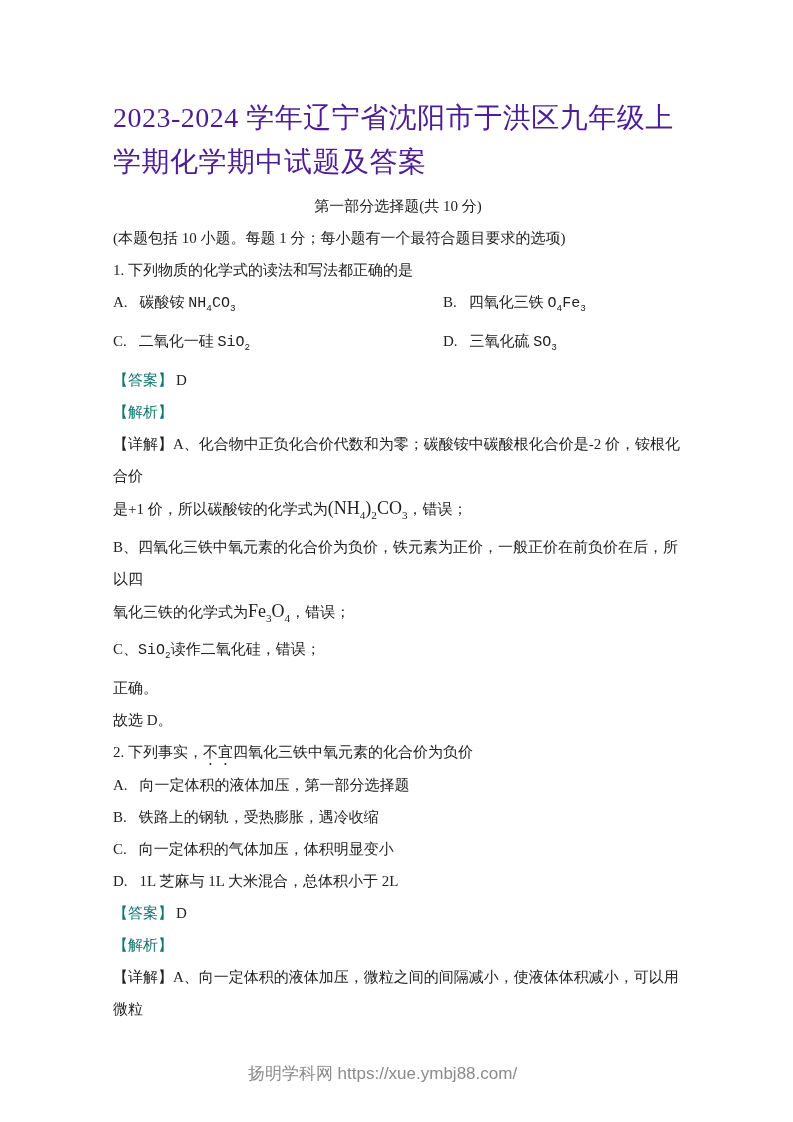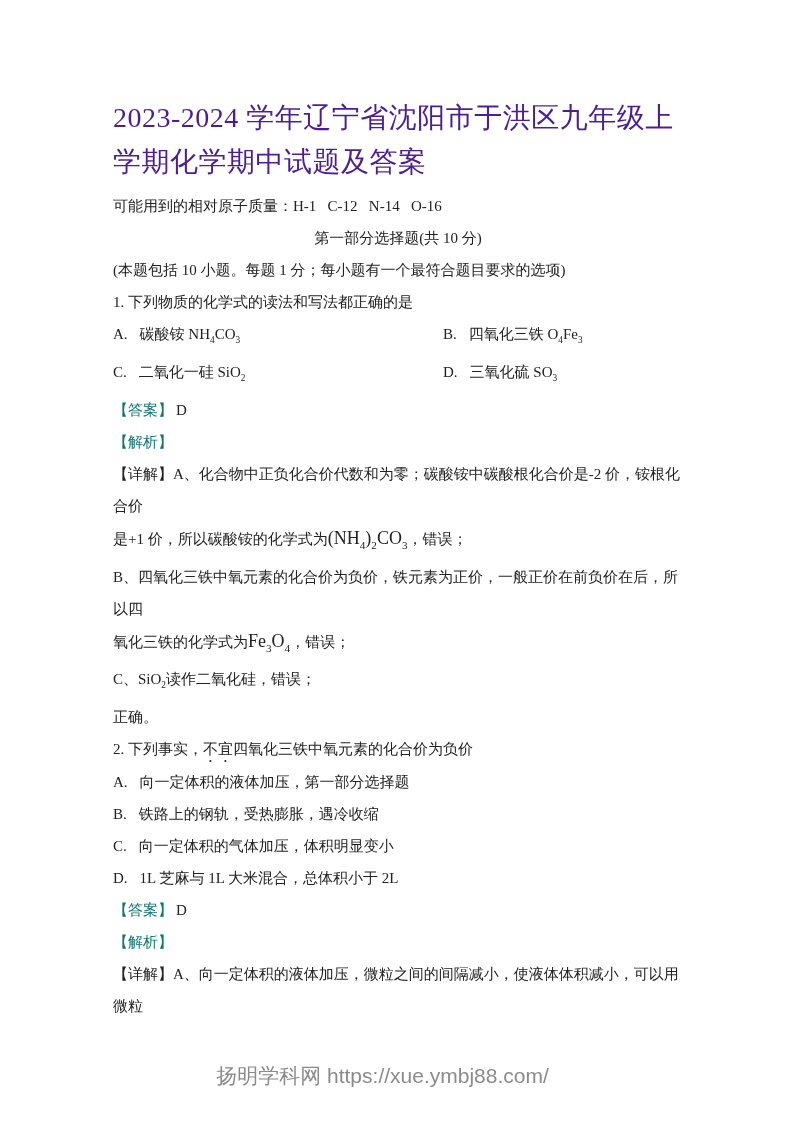--- a/index.html
+++ b/index.html
@@ -31,51 +31,50 @@
   }
   .center { text-align: center; }
   .blue { color: #0f766e; }
   .answer-val { margin-left: 3px; }
   .opt-grid {
     display: grid;
     grid-template-columns: 330px auto;
   }
   .opt { font-size: 15px; line-height: 32px; }
   .opt-label { margin-right: 12px; }
-  .formula { font-family: Liberation Serif, serif; }
+  .formula { font-family: Liberation Mono, monospace; }
   .math {
     font-family: Liberation Serif, serif;
     font-size: 18px;
   }
   sub { font-size: 0.62em; }
   .emph {
     -webkit-text-emphasis: filled dot;
     -webkit-text-emphasis-position: under right;
     text-emphasis: filled dot;
     text-emphasis-position: under right;
   }
   .footer {
     position: absolute;
     left: 0; top: 1062px;
     width: 765px;
     text-align: center;
     font-family: "Liberation Sans", "DejaVu Sans", sans-serif;
-    font-size: 21px;
+    font-size: 17px;
     color: #8b8b8b;
   }
   .footer a { color: #8b8b8b; text-decoration: none; }
 </style>
 </head>
 <body>
 
 <div class="page">
 
   <h1 class="doc-title">2023-2024 学年辽宁省沈阳市于洪区九年级上学期化学期中试题及答案</h1>
 
-  <div class="ln">可能用到的相对原子质量：H-1   C-12   N-14   O-16</div>
 
   <div class="ln center">第一部分选择题(共 10 分)</div>
 
   <div class="ln">(本题包括 10 小题。每题 1 分；每小题有一个最符合题目要求的选项)</div>
 
   <div class="ln"><span class="plain">1. 下列物质的化学式的读法和写法都正确的是</span></div>
 
   <div class="opt-grid">
     <div class="opt"><span class="opt-label">A.</span><span><span class="plain">碳酸铵 </span><span class="formula">NH<sub>4</sub>CO<sub>3</sub></span></span></div>
     <div class="opt"><span class="opt-label">B.</span><span><span class="plain">四氧化三铁 </span><span class="formula">O<sub>4</sub>Fe<sub>3</sub></span></span></div>
@@ -86,20 +85,21 @@
   <div class="ln"><span class="blue">【答案】</span><span class="answer-val">D</span></div>
 
   <div class="ln"><span class="blue">【解析】</span></div>
 
   <div class="ln"><span class="plain">【详解】A、化合物中正负化合价代数和为零；碳酸铵中碳酸根化合价是-2 价，铵根化合价</span></div>
   <div class="ln"><span class="plain">是+1 价，所以碳酸铵的化学式为</span><span class="math">(NH<sub>4</sub>)<sub>2</sub>CO<sub>3</sub></span><span class="plain">，错误；</span></div>
   <div class="ln"><span class="plain">B、四氧化三铁中氧元素的化合价为负价，铁元素为正价，一般正价在前负价在后，所以四</span></div>
   <div class="ln"><span class="plain">氧化三铁的化学式为</span><span class="math">Fe<sub>3</sub>O<sub>4</sub></span><span class="plain">，错误；</span></div>
   <div class="ln"><span class="plain">C、</span><span class="formula">SiO<sub>2</sub></span><span class="plain">读作二氧化硅，错误；</span></div>
   <div class="ln"><span class="plain">正确。</span></div>
+  <div class="ln"><span class="plain">故选 D。</span></div>
 
   <div class="ln"><span class="plain">2. 下列事实，</span><span class="emph">不宜</span><span class="plain">四氧化三铁中氧元素的化合价为负价</span></div>
 
   <div class="opt"><span class="opt-label">A.</span><span><span class="plain">向一定体积的液体加压，第一部分选择题</span></span></div>
   <div class="opt"><span class="opt-label">B.</span><span><span class="plain">铁路上的钢轨，受热膨胀，遇冷收缩</span></span></div>
   <div class="opt"><span class="opt-label">C.</span><span><span class="plain">向一定体积的气体加压，体积明显变小</span></span></div>
   <div class="opt"><span class="opt-label">D.</span><span><span class="plain">1L 芝麻与 1L 大米混合，总体积小于 2L</span></span></div>
 
   <div class="ln"><span class="blue">【答案】</span><span class="answer-val">D</span></div>
 

